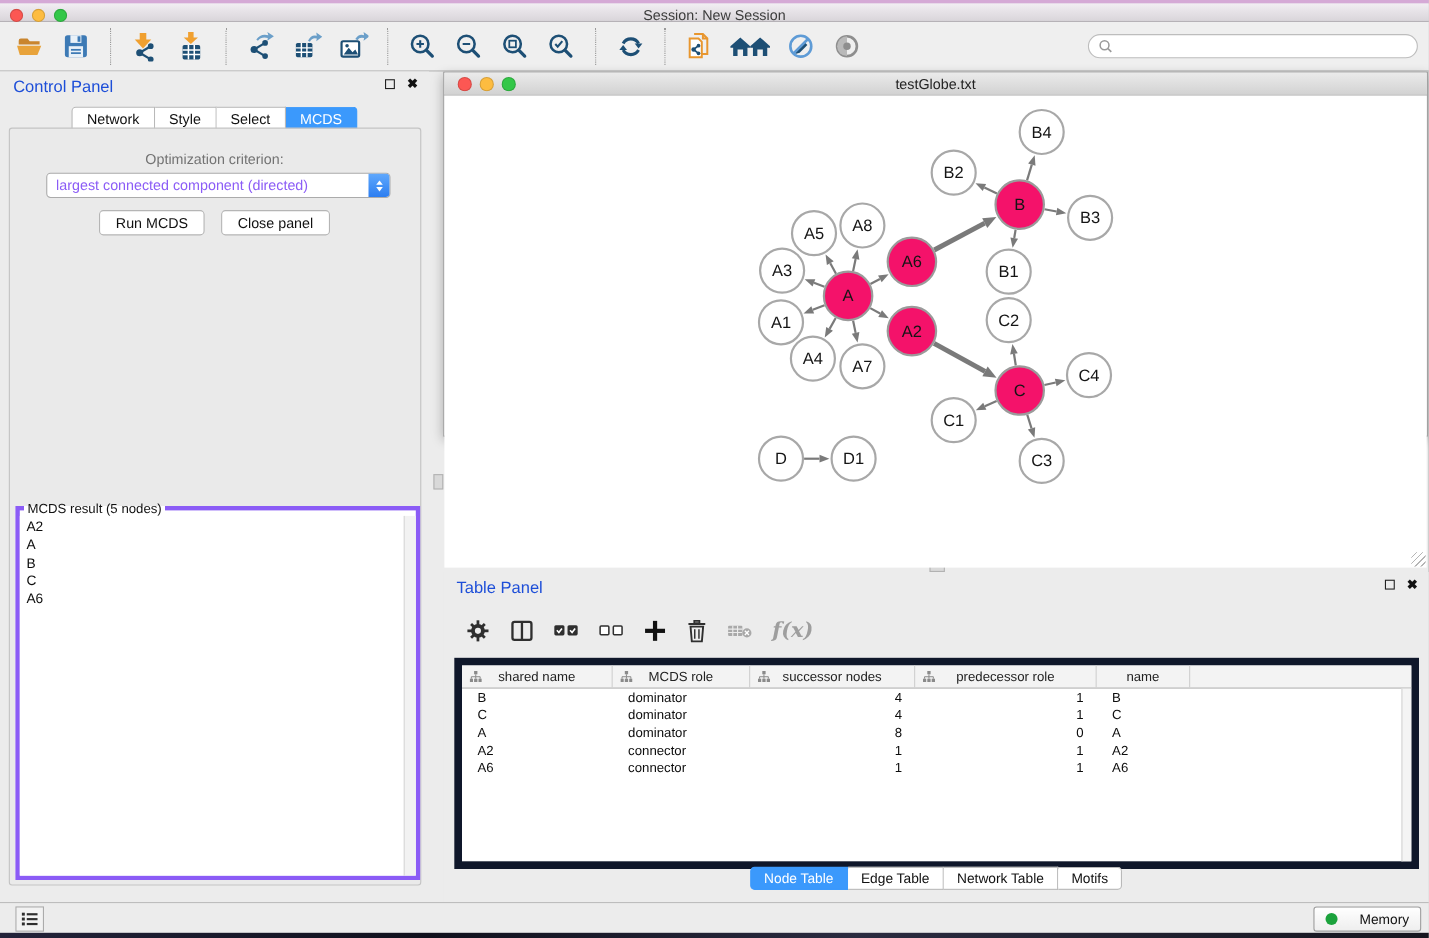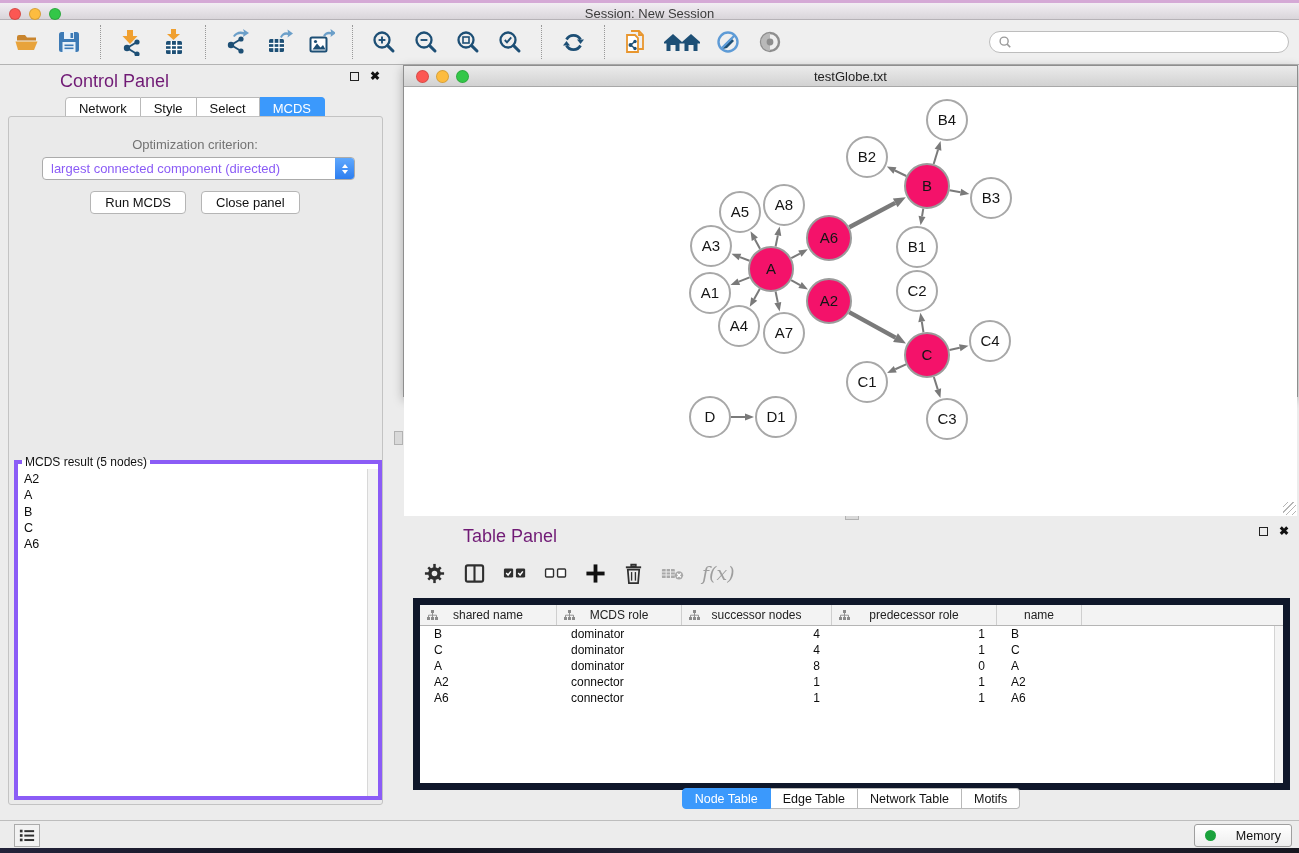--- a/index.html
+++ b/index.html
@@ -20,21 +20,21 @@
   .toolbar { position:absolute; left:0; top:20px; width:100%; height:45px;
     background:#efefef; border-bottom:1px solid #b3b3b3;
     display:flex; align-items:center; padding:0 10px; gap:8px; }
   .tbi { width:34px; height:32px; display:flex; align-items:center; justify-content:center; }
   .tb-sep { width:1px; height:34px; border-left:1px dotted #999; margin:0 6px; }
   .searchbox { margin-left:auto; width:300px; height:22px; background:#fff;
     border:1px solid #bdbdbd; border-radius:11px; display:flex; align-items:center; padding:0 8px; gap:5px; }
   .searchbox input { border:none; outline:none; flex:1; font-size:12px; font-family:"Liberation Sans",sans-serif; background:transparent; }
   
   .control-panel { position:absolute; left:0; top:65px; width:390px; height:755px; background:#ececec; }
-  .panel-title { position:absolute; left:12px; top:6px; font-size:18px; color:#701a75;margin-left:48px; }
+  .panel-title { position:absolute; left:12px; top:6px; font-size:15px; color:#1d4ed8; }
   .panel-ctrls { position:absolute; top:6px; right:10px; display:flex; gap:11px; align-items:center; }
   .float-box { width:9px; height:9px; border:1.5px solid #222; }
   .close-x { font-size:12px; font-weight:bold; color:#111; line-height:11px; }
   .seg-row { position:absolute; left:0; width:100%; display:flex; justify-content:center; }
   .cp-tabs { top:32px; }
   .seg-tab { background:#fff; border:1px solid #b9b9b9; border-left:none; padding:3px 13px;
     font-size:13px; color:#111; }
   .seg-tab:first-child { border-left:1px solid #b9b9b9; border-radius:4px 0 0 4px; }
   .seg-tab:last-child { border-radius:0 4px 4px 0; }
   .seg-tab.active { background:#3b99fc; border-color:#3b99fc; color:#fff; }
@@ -65,21 +65,21 @@
   .net-chrome { position:relative; height:21px; background:linear-gradient(#ebebeb,#d2d2d2); border-bottom:1px solid #a8a8a8; }
   .net-chrome .lights { left:12px; top:4px; gap:7px; }
   .net-chrome .light { width:13px; height:13px; }
   .net-title { position:absolute; left:0; right:0; top:3px; text-align:center; font-size:13px; color:#222; }
   .net-canvas { position:relative; width:893px; height:429px; background:#fff; }
   .grip { position:absolute; right:1px; bottom:1px; width:13px; height:13px;
     background:repeating-linear-gradient(135deg, transparent 0 3px, #b5b5b5 3px 4px); }
   
   .table-panel { position:absolute; left:403px; top:520px; width:896px; height:300px; background:#ececec; }
   .tt-row { position:absolute; left:20px; top:38px; display:flex; gap:17px; align-items:center; height:30px; }
-  .tti { display:flex; align-items:center; justify-content:center; }
+  .tti { display:flex; align-items:center; justify-content:center;font-weight:bold; }
   .fx { font-family:"DejaVu Serif",serif; font-style:italic; font-size:19px; color:#9e9e9e; }
   .tbl { position:absolute; left:10px; top:78px; width:877px; height:192px; background:#fff; border:7px solid #0f172a; }
   .tbl-head { display:flex; height:21px; background:#f3f3f3; border-bottom:1px solid #b5b5b5; }
   .th { position:relative; border-right:1px solid #cfcfcf; display:flex; align-items:center; justify-content:center; font-size:12px; color:#222; flex:0 0 auto; }
   .th.filler { flex:1 1 auto; border-right:none; }
   .th .hicon { position:absolute; left:7px; top:5px; }
   .tr { display:flex; height:16px; align-items:center; }
   .td { font-size:12px; color:#0d0d0d; flex:0 0 auto; display:flex; }
   .td.left { justify-content:flex-start; padding-left:14px; }
   .td.right { justify-content:flex-end; padding-right:12px; }

